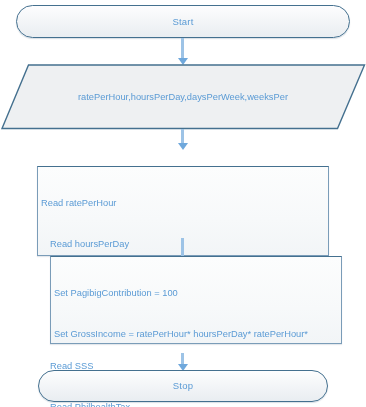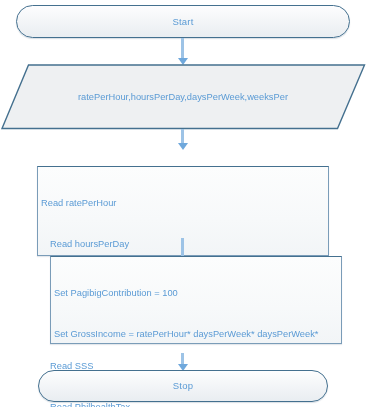--- a/index.html
+++ b/index.html
@@ -147,21 +147,21 @@
   </div>
 
   <div class="connector" style="left:181px; top:238px; width:3px; height:28px;">
     <div class="stem" style="height:22px;"></div>
     <div class="head" style="top:20px;"></div>
   </div>
 
   <div class="process" style="left:37px; top:256px; width:292px; height:88px;margin-left:13px;">
     <div class="process-lines">
       <span class="pline">Set PagibigContribution = 100</span>
-      <span class="pline">Set GrossIncome = ratePerHour* daysPerWeek* daysPerWeek*</span>
+      <span class="pline">Set GrossIncome = ratePerHour* hoursPerDay* ratePerHour*</span>
       <span class="pline">weeksPerMonth</span>
       
       
       
     </div>
   </div>
 
   <div class="connector" style="left:181px; top:353px; width:3px; height:19px;">
     <div class="stem" style="height:13px;"></div>
     <div class="head" style="top:11px;"></div>

